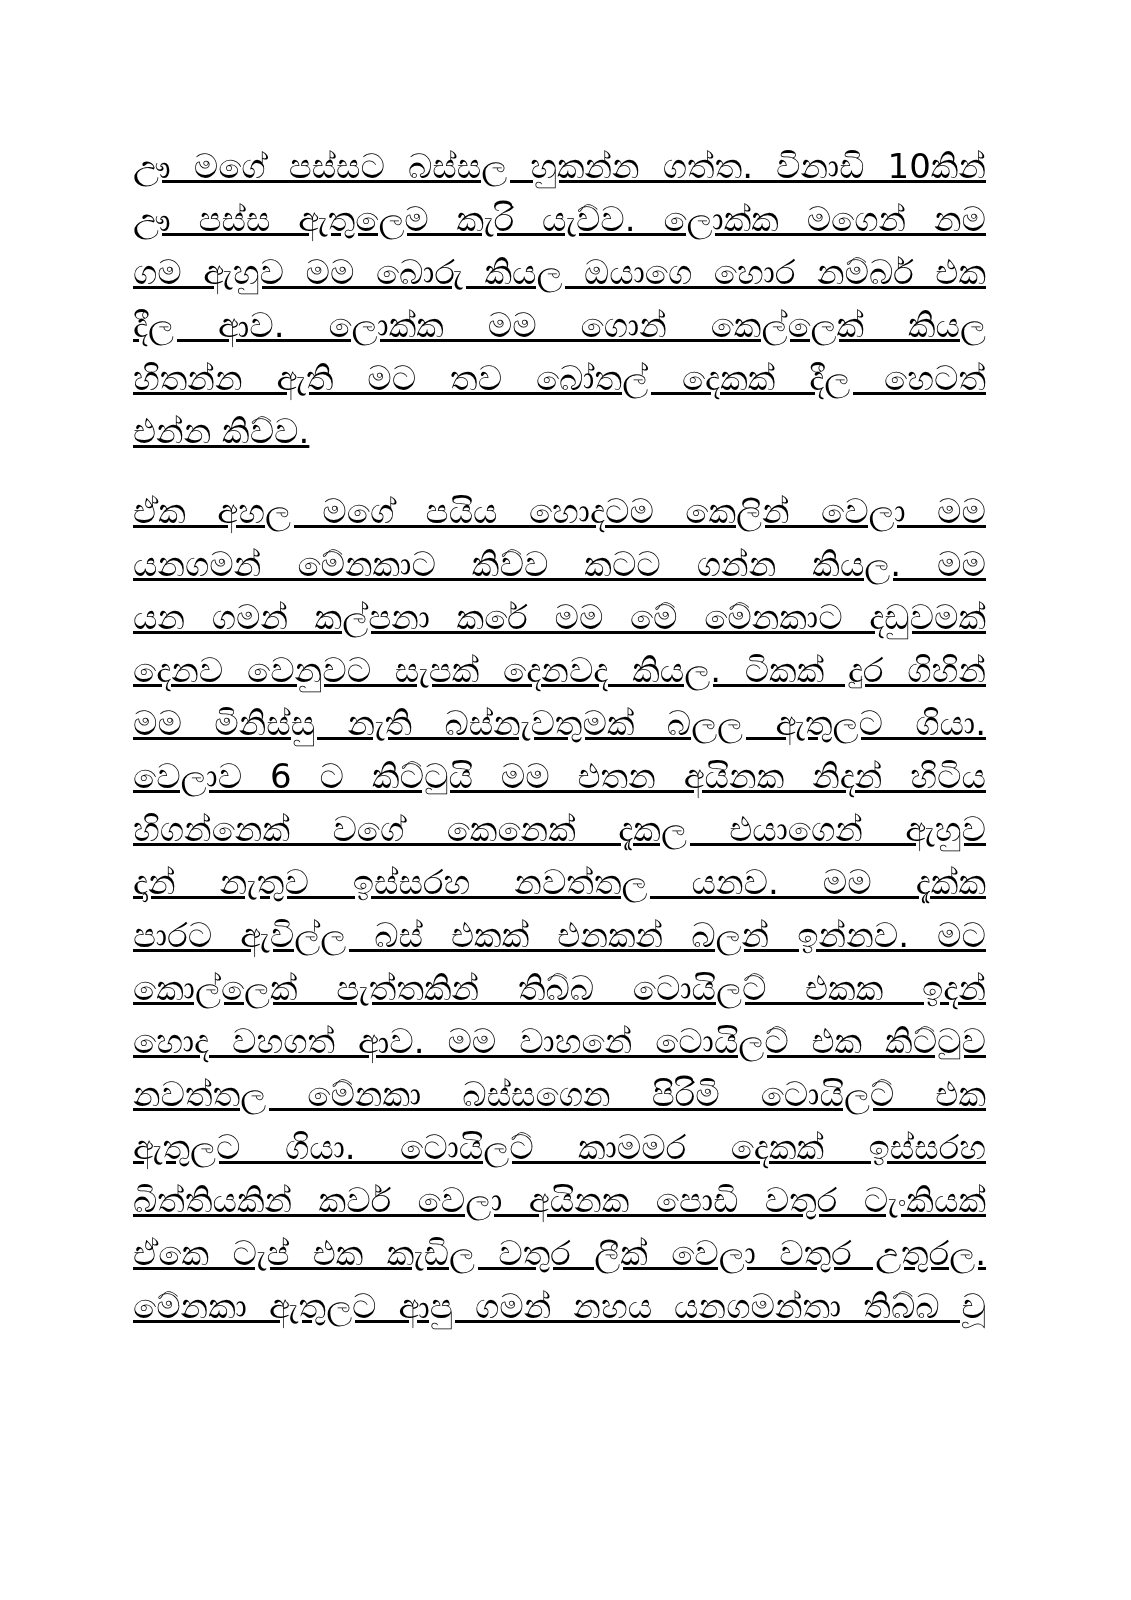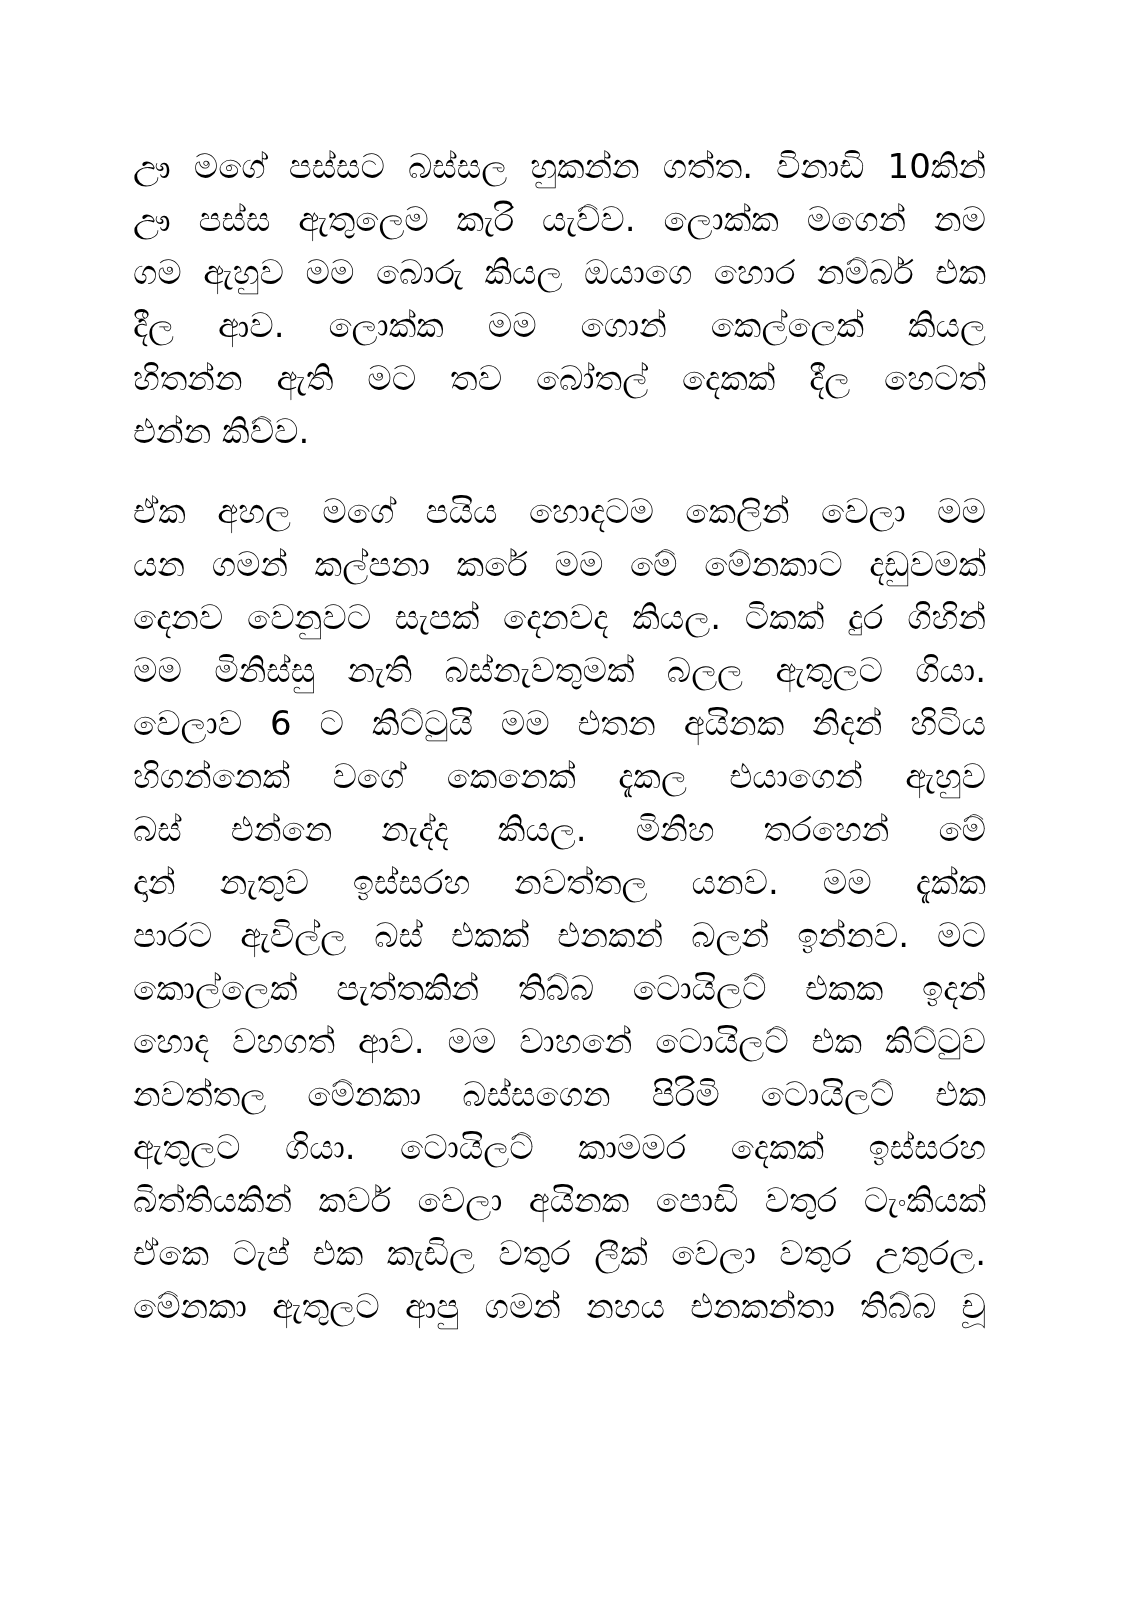--- a/index.html
+++ b/index.html
@@ -15,20 +15,21 @@
     background: #ffffff;
     overflow: hidden;
     box-sizing: border-box;
     padding: 140px 133px 0 133px;
     font-family: "DejaVu Sans", sans-serif;
     color: #000000;
   }
   .paragraph {
     margin: 0 12px 27px 0;
     padding: 0;
+    text-decoration: underline;
   }
   .line {
     font-size: 34px;
     line-height: 53px;
     height: 53px;
     white-space: nowrap;
     text-align: justify;
     text-align-last: justify;
     text-justify: inter-word;
     overflow: hidden;
@@ -50,30 +51,30 @@
     <div class="line">ඌ මගේ පස්සට බස්සල හුකන්න ගත්ත. විනාඩි 10කින්</div>
     <div class="line">ඌ පස්ස ඇතුලෙම කැරි යැව්ව. ලොක්ක මගෙන් නම</div>
     <div class="line">ගම ඇහුව මම බොරු කියල ඔයාගෙ හොර නම්බර් එක</div>
     <div class="line">දීල ආව. ලොක්ක මම ගොන් කෙල්ලෙක් කියල</div>
     <div class="line">හිතන්න ඇති මට තව බෝතල් දෙකක් දීල හෙටත්</div>
     <div class="line para-end">එන්න කිව්ව.</div>
   </div>
 
   <div class="paragraph">
     <div class="line">ඒක අහල මගේ පයිය හොදටම කෙලින් වෙලා මම</div>
+    <div class="line">යනගමන් මේනකාට කිව්ව කටට ගන්න කියල. මම</div>
     <div class="line">යන ගමන් කල්පනා කරේ මම මේ මේනකාට දඩුවමක්</div>
     <div class="line">දෙනව වෙනුවට සැපක් දෙනවද කියල. ටිකක් දුර ගිහින්</div>
     <div class="line">මම මිනිස්සු නැති බස්නැවතුමක් බලල ඇතුලට ගියා.</div>
     <div class="line">වෙලාව 6 ට කිට්ටුයි මම එතන අයිනක නිදන් හිටිය</div>
     <div class="line">හිගන්නෙක් වගේ කෙනෙක් දැකල එයාගෙන් ඇහුව</div>
-    <div class="line">බස් එන්නෙ නැද්ද කියල. මිනිහ තරහෙන් මේ</div>
     <div class="line">දාන් නැතුව ඉස්සරහ නවත්තල යනව. මම දැක්ක</div>
     <div class="line">පාරට ඇවිල්ල බස් එකක් එනකන් බලන් ඉන්නව. මට</div>
     <div class="line">කොල්ලෙක් පැත්තකින් තිබ්බ ටොයිලට් එකක ඉදන්</div>
     <div class="line">හොද වහගත් ආව. මම වාහනේ ටොයිලට් එක කිට්ටුව</div>
     <div class="line">නවත්තල මේනකා බස්සගෙන පිරිමි ටොයිලට් එක</div>
     <div class="line">ඇතුලට ගියා. ටොයිලට් කාමමර දෙකක් ඉස්සරහ</div>
     <div class="line">බිත්තියකින් කවර් වෙලා අයිනක පොඩි වතුර ටැංකියක්</div>
     <div class="line">ඒකෙ ටැප් එක කැඩිල වතුර ලීක් වෙලා වතුර උතුරල.</div>
-    <div class="line">මේනකා ඇතුලට ආපු ගමන් නහය එනකන්තා තිබ්බ චූ</div>
+    <div class="line">මේනකා ඇතුලට ආපු ගමන් නහය යනගමන්තා තිබ්බ චූ</div>
   </div>
 
 </div>
 
 </body></html>

